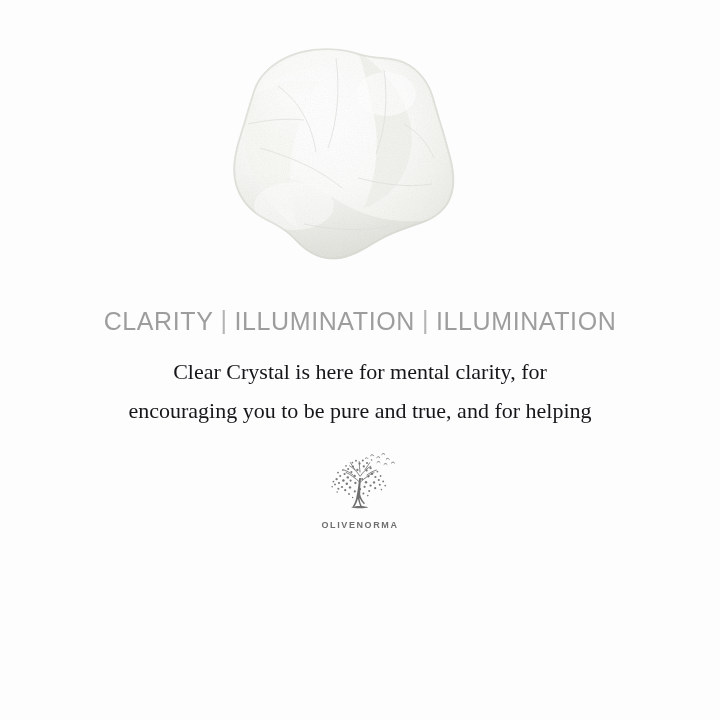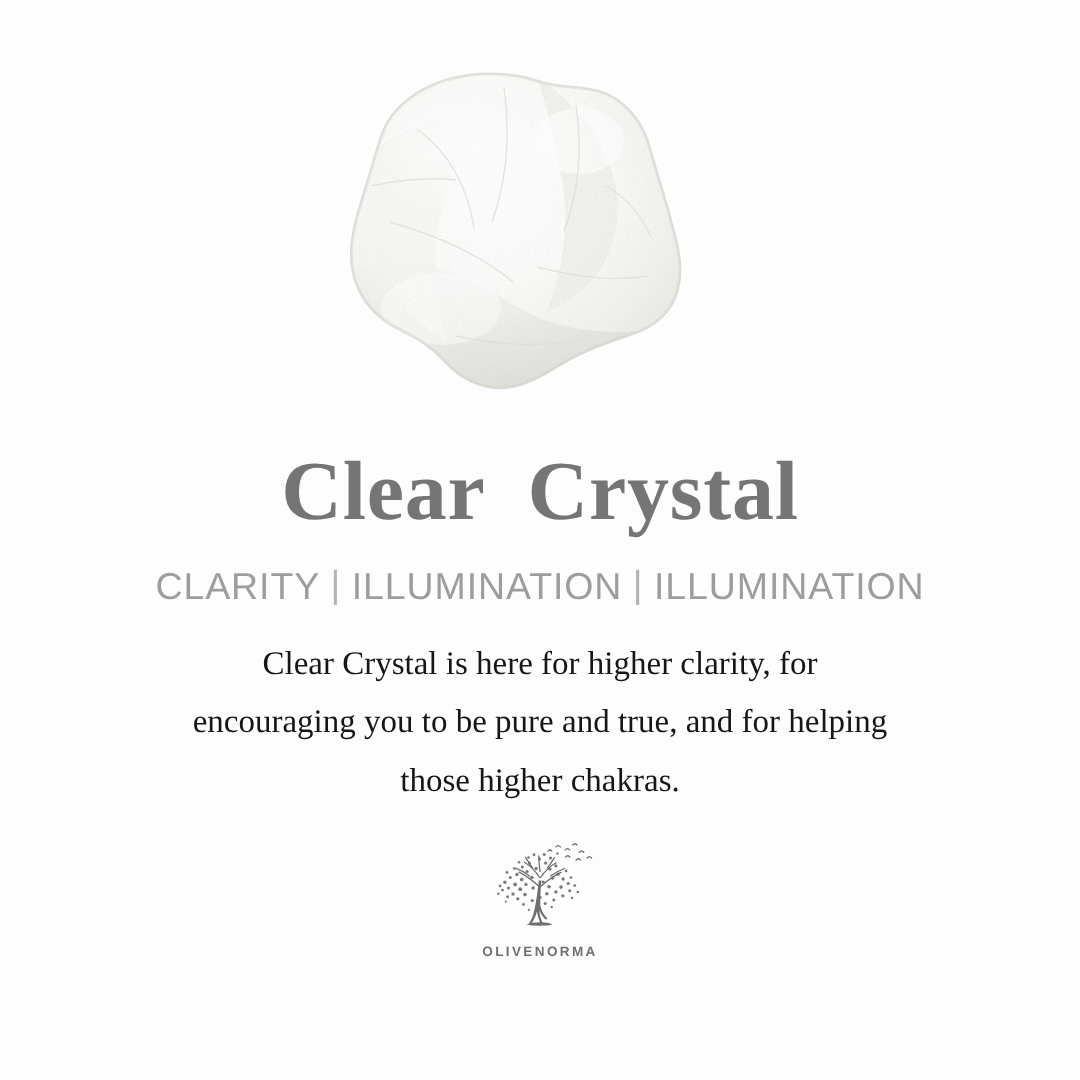--- a/index.html
+++ b/index.html
@@ -193,34 +193,32 @@
                    C231,90 236,104 240,120 C245,137 248,152 244,166
                    C240,181 228,190 214,195 C200,200 186,204 172,212
                    C158,220 144,230 128,231 C112,232 98,224 88,213
                    C79,203 70,198 58,192 C44,185 33,174 28,158
                    C23,141 27,124 32,108 C37,92 41,77 46,62 Z" fill="none" stroke="#d5d5ce" stroke-width="3" opacity="0.55"></path>
         </g>
       </g>
     </svg>
   </div>
 
-  <h1 class="title">Clear  Crystal</h1>
 
   <div class="keywords">
     <span>CLARITY</span>
     <span class="kw-sep">|</span>
     <span>ILLUMINATION</span>
     <span class="kw-sep">|</span>
     <span>ILLUMINATION</span>
   </div>
 
   <div class="description">
-    <span class="line">Clear Crystal is here for higher clarity, for</span>
+    <span class="line">Clear Crystal is here for mental clarity, for</span>
     <span class="line">encouraging you to be pure and true, and for helping</span>
-    <span class="line">those higher chakras.</span>
   </div>
 
   <div class="brand">
     <svg class="brand-mark" viewBox="0 0 76 66">
       <g fill="#6f6f6f">
 
         <path d="M37.2,26 C36.4,33 35.6,40 34.2,46 C33.4,49.6 32.2,52.4 30.6,54.6
                  L31.9,55.2 C33.6,53 35,50.2 35.9,46.8 C36.6,49.8 37.4,52.6 38.6,55.2
                  L40,54.6 C38.6,52 37.8,49 37.4,45.8 C38.6,48.4 40.2,50.6 42,52.2
                  L42.9,51.2 C40.6,49 39,46 38.2,42.6 C38.1,37 38.4,31.4 39,26 Z"></path>

